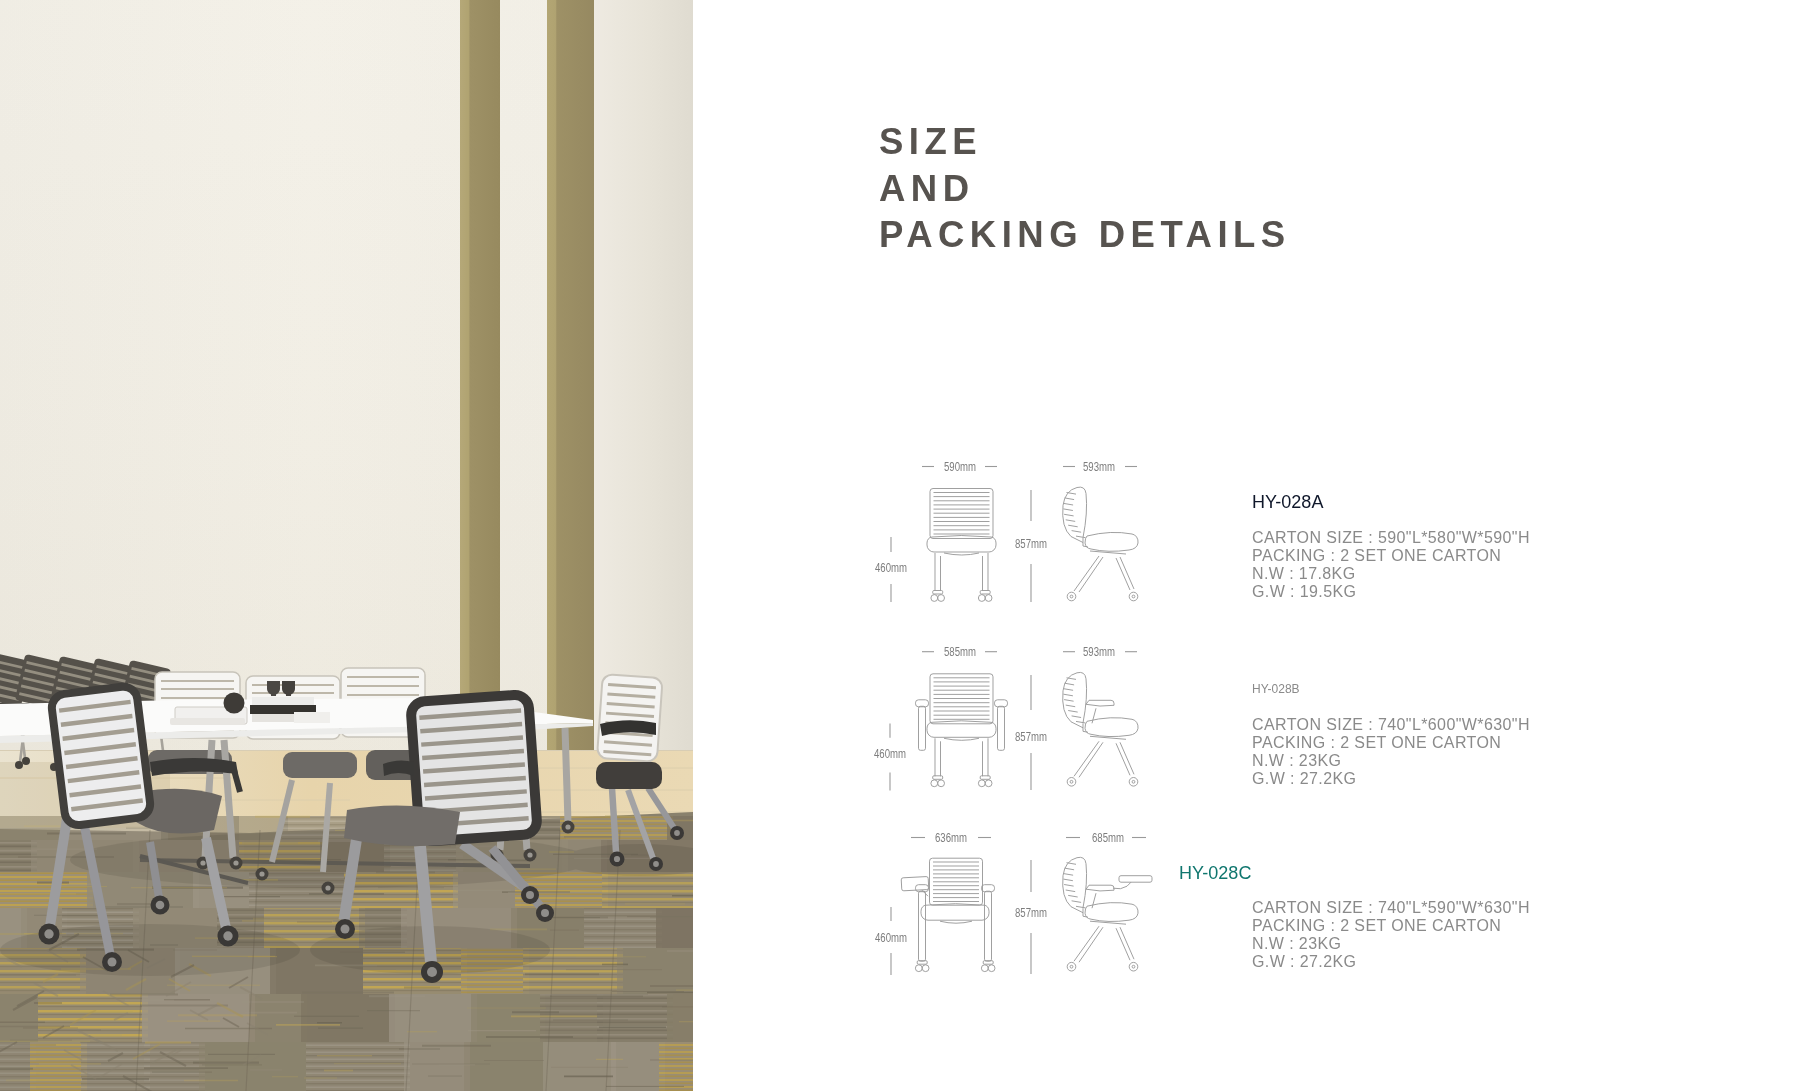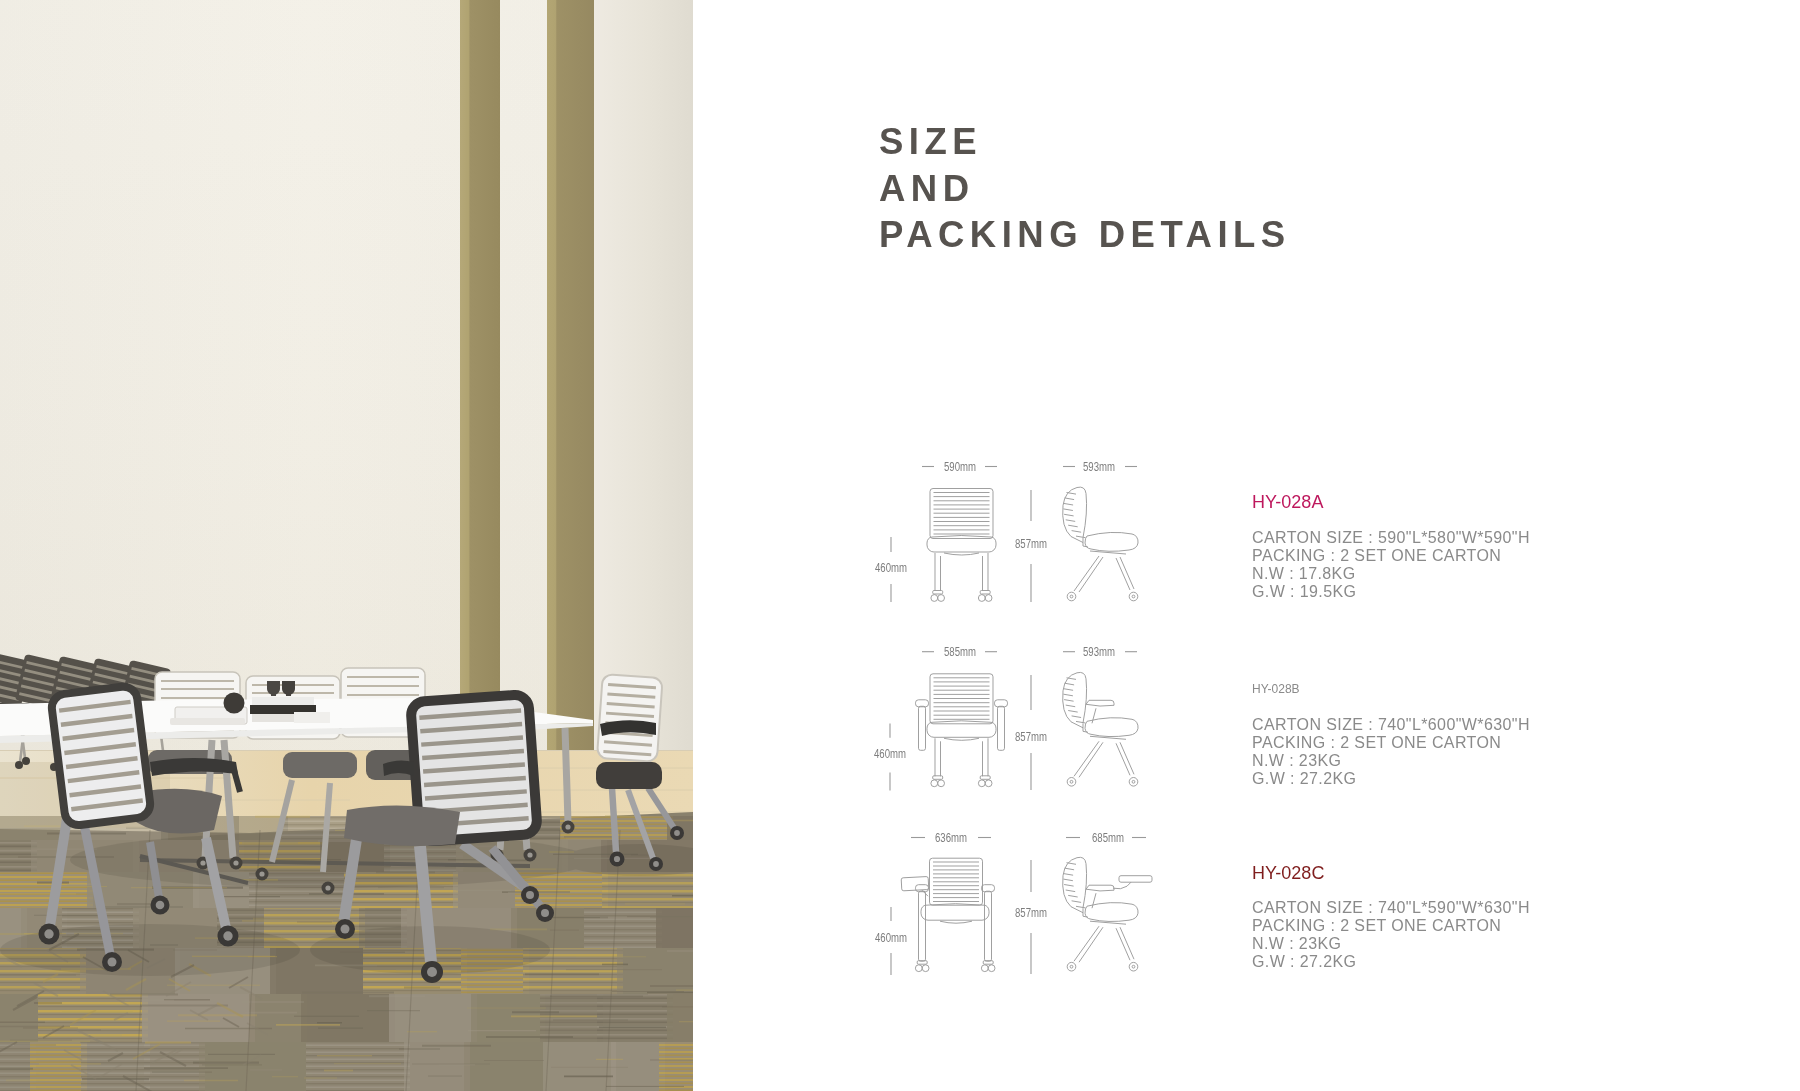--- a/index.html
+++ b/index.html
@@ -794,23 +794,23 @@
 <text x="951" y="841.5" text-anchor="middle" font-family="Liberation Sans, sans-serif" font-size="12" letter-spacing="0" fill="#7d7d7d" textLength="32" lengthAdjust="spacingAndGlyphs">636mm</text>
 <text x="1108" y="841.5" text-anchor="middle" font-family="Liberation Sans, sans-serif" font-size="12" letter-spacing="0" fill="#7d7d7d" textLength="32" lengthAdjust="spacingAndGlyphs">685mm</text>
 <text x="891" y="572.0" text-anchor="middle" font-family="Liberation Sans, sans-serif" font-size="12" letter-spacing="0" fill="#7d7d7d" textLength="32" lengthAdjust="spacingAndGlyphs">460mm</text>
 <text x="1031" y="547.5" text-anchor="middle" font-family="Liberation Sans, sans-serif" font-size="12" letter-spacing="0" fill="#7d7d7d" textLength="32" lengthAdjust="spacingAndGlyphs">857mm</text>
 <text x="890" y="757.5" text-anchor="middle" font-family="Liberation Sans, sans-serif" font-size="12" letter-spacing="0" fill="#7d7d7d" textLength="32" lengthAdjust="spacingAndGlyphs">460mm</text>
 <text x="1031" y="741.0" text-anchor="middle" font-family="Liberation Sans, sans-serif" font-size="12" letter-spacing="0" fill="#7d7d7d" textLength="32" lengthAdjust="spacingAndGlyphs">857mm</text>
 <text x="891" y="941.5" text-anchor="middle" font-family="Liberation Sans, sans-serif" font-size="12" letter-spacing="0" fill="#7d7d7d" textLength="32" lengthAdjust="spacingAndGlyphs">460mm</text>
 <text x="1031" y="917.0" text-anchor="middle" font-family="Liberation Sans, sans-serif" font-size="12" letter-spacing="0" fill="#7d7d7d" textLength="32" lengthAdjust="spacingAndGlyphs">857mm</text>
 </svg>
 
-<div style="position:absolute;left:1252px;top:493px;font-size:18px;color:#be185d;letter-spacing:0px;line-height:18px;white-space:nowrap">HY-028A</div>
+<div style="position:absolute;left:1252px;top:493px;font-size:18px;color:#0f172a;letter-spacing:0px;line-height:18px;white-space:nowrap">HY-028A</div>
 
 <div style="position:absolute;left:1252px;top:529px;font-size:16px;color:#8a8a8a;letter-spacing:0.4px;line-height:17.9px;white-space:nowrap">CARTON SIZE : 590"L*580"W*590"H<br>PACKING : 2 SET ONE CARTON<br>N.W : 17.8KG<br>G.W : 19.5KG</div>
 
 <div style="position:absolute;left:1252px;top:680px;font-size:12px;color:#8a8a8a;letter-spacing:0px;line-height:18px;white-space:nowrap">HY-028B</div>
 
 <div style="position:absolute;left:1252px;top:716px;font-size:16px;color:#8a8a8a;letter-spacing:0.4px;line-height:17.9px;white-space:nowrap">CARTON SIZE : 740"L*600"W*630"H<br>PACKING : 2 SET ONE CARTON<br>N.W : 23KG<br>G.W : 27.2KG</div>
 
-<div style="position:absolute;left:1252px;top:864px;font-size:18px;color:#7f1d1d;letter-spacing:0px;line-height:18px;white-space:nowrap">HY-028C</div>
+<div style="position:absolute;left:1179px;top:864px;font-size:18px;color:#0f766e;letter-spacing:0px;line-height:18px;white-space:nowrap">HY-028C</div>
 
 <div style="position:absolute;left:1252px;top:899px;font-size:16px;color:#8a8a8a;letter-spacing:0.4px;line-height:17.9px;white-space:nowrap">CARTON SIZE : 740"L*590"W*630"H<br>PACKING : 2 SET ONE CARTON<br>N.W : 23KG<br>G.W : 27.2KG</div>
 </div>
 </body></html>

